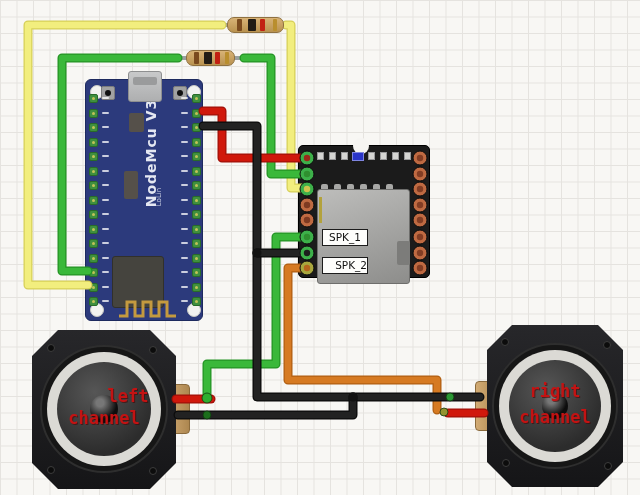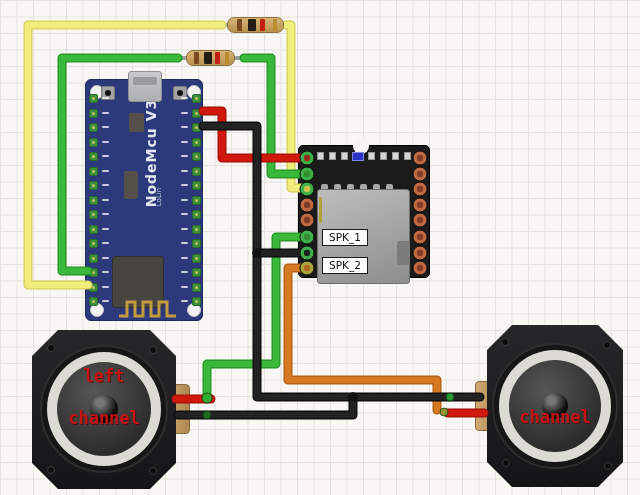--- a/index.html
+++ b/index.html
@@ -141,21 +141,21 @@
       <div class="pin-dash" style="left:95px;top:220px;"></div>
     </div>
 
   <div id="dfplayer" class="abs">
     <div id="df-notch"></div>
     <div id="df-led" style="left:53px;top:6px;"></div>
     <div id="sd-slot"></div>
     <div id="sd-contacts"></div>
     <div id="sd-cut"></div>
     <div class="spk-label" style="top:83px;">SPK_1</div>
-    <div class="spk-label" style="top:111px;">SPK_2</div>
+    <div class="spk-label" style="top:111px;text-align:right;">SPK_2</div>
   <div class="smd" style="left:18px;top:6px;"></div>
       <div class="smd" style="left:30px;top:6px;"></div>
       <div class="smd" style="left:42px;top:6px;"></div>
       <div class="smd" style="left:69px;top:6px;"></div>
       <div class="smd" style="left:81px;top:6px;"></div>
       <div class="smd" style="left:93px;top:6px;"></div>
       <div class="smd" style="left:105px;top:6px;"></div>
       <div class="sd-tooth" style="left:22px;top:38px;"></div>
       <div class="sd-tooth" style="left:35px;top:38px;"></div>
       <div class="sd-tooth" style="left:48px;top:38px;"></div>
@@ -168,35 +168,36 @@
        clip-path:polygon(26px 0,118px 0,144px 26px,144px 133px,118px 159px,26px 159px,0 133px,0 26px);">
     <div class="spk-frame"></div>
     <div class="spk-hole" style="left:15px;top:14px;"></div>
     <div class="spk-hole" style="left:117px;top:16px;"></div>
     <div class="spk-hole" style="left:15px;top:136px;"></div>
     <div class="spk-hole" style="left:117px;top:137px;"></div>
     <div class="spk-ring-outer" style="left:8px;top:15px;width:128px;height:128px;"></div>
     <div class="spk-ring-white" style="left:15px;top:22px;width:114px;height:114px;"></div>
     <div class="spk-cone" style="left:25px;top:32px;width:94px;height:94px;"></div>
     <div class="spk-dome" style="left:58px;top:65px;width:28px;height:28px;"></div>
-    <div class="spk-text" style="top:36px;">left</div>
+    <div class="spk-text" style="top:56px;margin-left:24px;">left</div>
     <div class="spk-text" style="top:78px;">channel</div>
   </div>
 
   <div class="speaker abs" style="left:487px;top:325px;width:136px;height:162px;
        clip-path:polygon(25px 0,111px 0,136px 25px,136px 137px,111px 162px,25px 162px,0 137px,0 25px);">
     <div class="spk-frame"></div>
     <div class="spk-hole" style="left:14px;top:13px;"></div>
     <div class="spk-hole" style="left:116px;top:16px;"></div>
     <div class="spk-hole" style="left:15px;top:134px;"></div>
     <div class="spk-hole" style="left:117px;top:137px;"></div>
     <div class="spk-ring-outer" style="left:5px;top:18px;width:126px;height:126px;"></div>
     <div class="spk-ring-white" style="left:12px;top:25px;width:112px;height:112px;"></div>
     <div class="spk-cone" style="left:22px;top:35px;width:92px;height:92px;"></div>
     <div class="spk-dome" style="left:55px;top:68px;width:26px;height:26px;"></div>
+    <div class="spk-text" style="top:56px;">right</div>
     <div class="spk-text" style="top:82px;">channel</div>
   </div>
 
   <svg id="wire-svg" width="640" height="495">
       <polyline points="218,25 230,25" fill="none" stroke="#9aa0a0" stroke-width="4" stroke-linecap="round"></polyline>
       <polyline points="280,25 293,25" fill="none" stroke="#9aa0a0" stroke-width="4" stroke-linecap="round"></polyline>
       <polyline points="175,58 189,58" fill="none" stroke="#9aa0a0" stroke-width="4" stroke-linecap="round"></polyline>
       <polyline points="232,58 247,58" fill="none" stroke="#9aa0a0" stroke-width="4" stroke-linecap="round"></polyline>
       <polyline points="88,285 28,285 28,25 222,25" fill="none" stroke="#d6cf58" stroke-width="9" stroke-linecap="round" stroke-linejoin="round"></polyline>
       <polyline points="88,285 28,285 28,25 222,25" fill="none" stroke="#f2ee7e" stroke-width="6.5" stroke-linecap="round" stroke-linejoin="round"></polyline>

